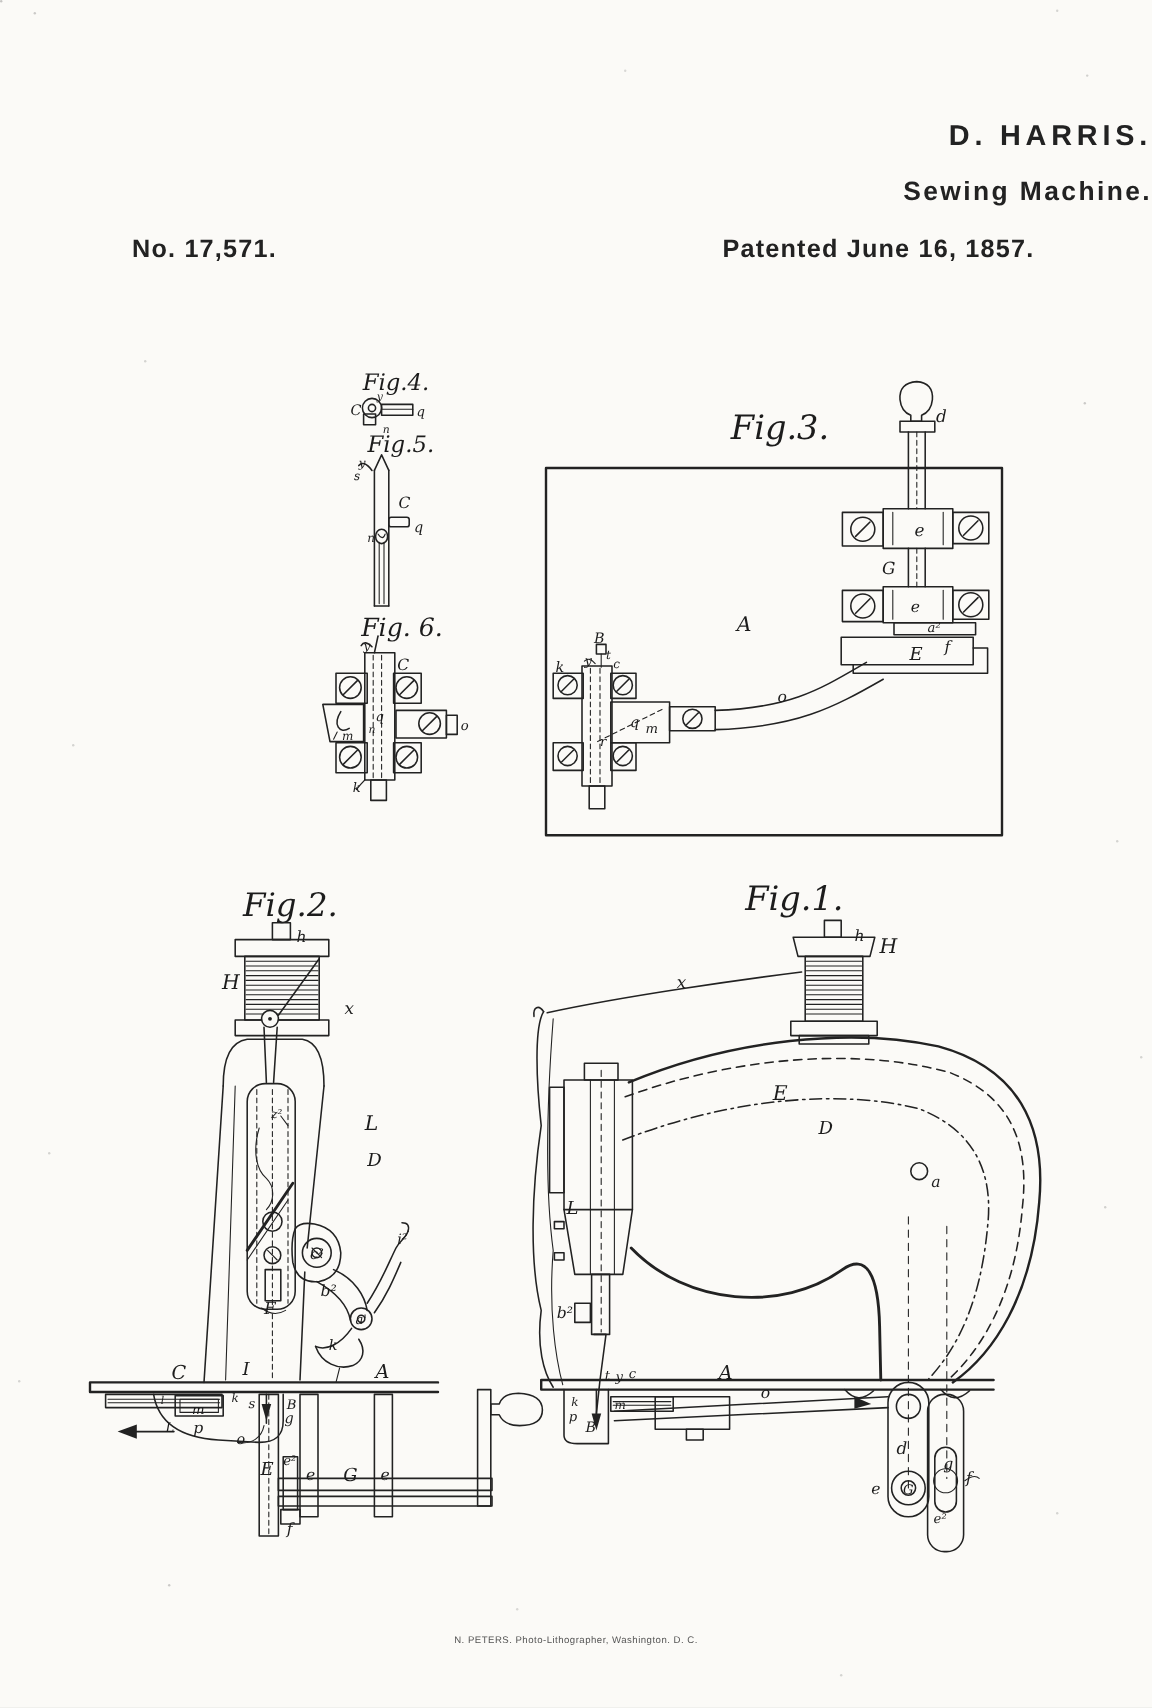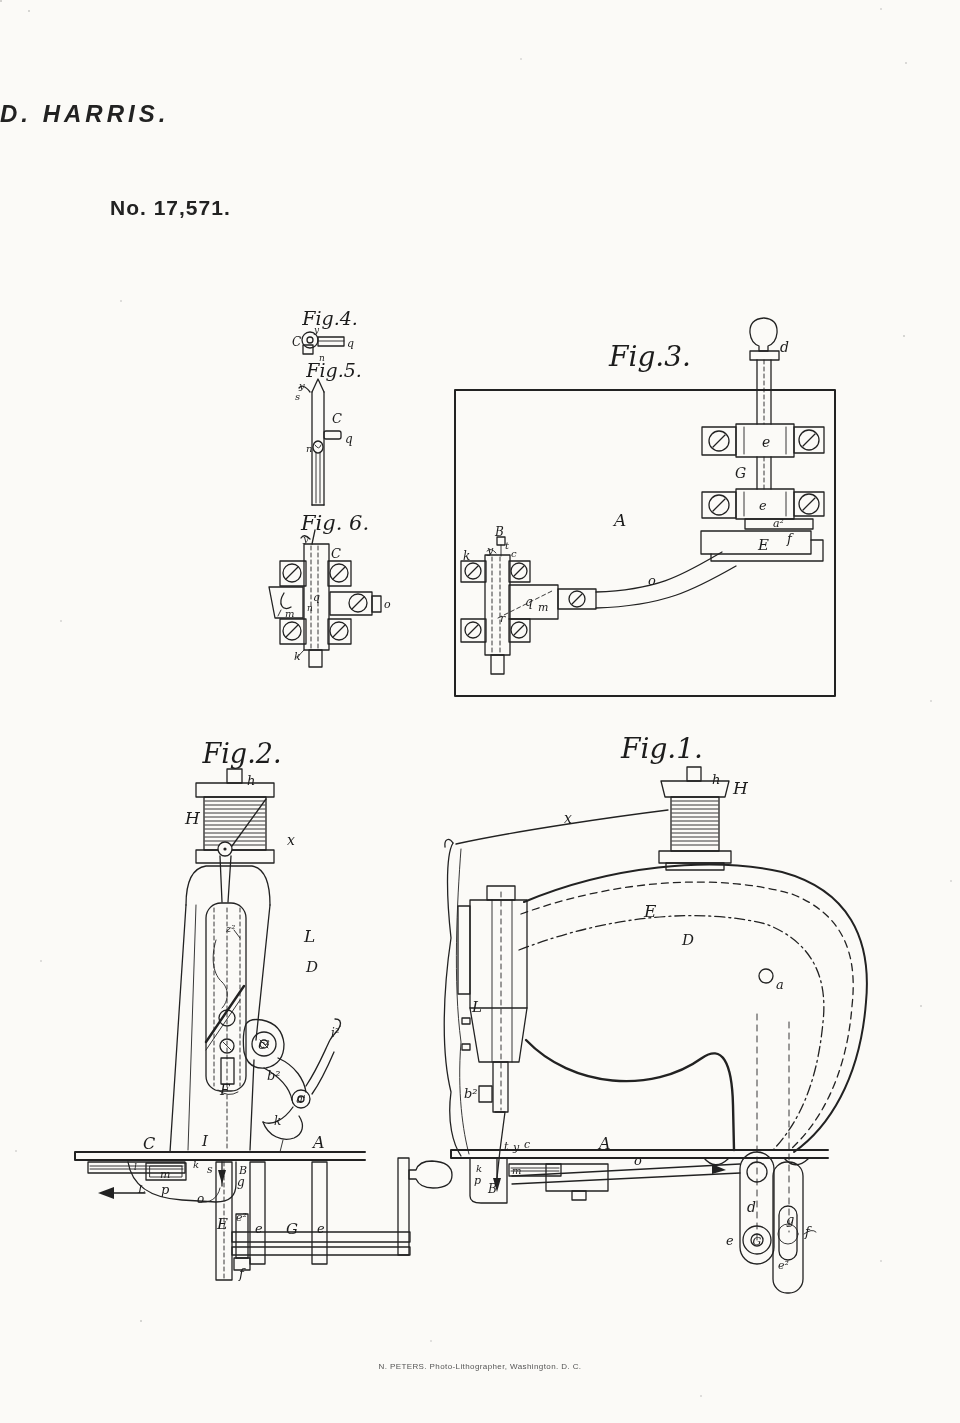--- a/index.html
+++ b/index.html
@@ -5,21 +5,21 @@
   :root{
     --paper:#fbfaf7;
     --ink:#222222;
   }
   html,body{margin:0;padding:0;background:#e8e8e4;}
   .page{
     position:relative;width:960px;height:1423px;margin:0 auto;
     background:var(--paper);overflow:hidden;
     font-family:"Liberation Sans",sans-serif;color:var(--ink);
   }
-  .hdr{position:absolute;left:0;width:100%;text-align:left;font-weight:bold;font-style:italic;}
+  .hdr{position:absolute;left:0;width:100%;text-align:right;font-weight:bold;}
   .inventor{top:100px;font-size:24px;letter-spacing:4px;}
   .doc-title{top:147px;font-size:22px;letter-spacing:2px;}
   .patent-no{position:absolute;left:110px;top:196px;font-size:21px;font-weight:bold;letter-spacing:1px;}
   .patent-date{position:absolute;right:98px;top:196px;font-size:21px;font-weight:bold;letter-spacing:1px;}
   .footer{
     position:absolute;left:0;top:1362px;width:100%;text-align:center;
     font-size:8px;color:#555;letter-spacing:.4px;font-family:"Liberation Sans",sans-serif;
   }
   svg{position:absolute;overflow:visible;}
   svg *{vector-effect:non-scaling-stroke;}
@@ -39,21 +39,23 @@
       430px 1340px 0 rgba(60,60,60,.18),880px 1260px 0 rgba(60,60,60,.2),
       15px 1150px 0 rgba(60,60,60,.2),950px 880px 0 rgba(60,60,60,.2);}
 </style>
 </head>
 <body>
 
 <div class="page">
   <div class="speckles"></div>
 
   <div class="hdr inventor">D. HARRIS.</div>
+  <div class="hdr doc-title">Sewing Machine.</div>
   <div class="patent-no">No. 17,571.</div>
+  <div class="patent-date">Patented June 16, 1857.</div>
 
   <svg style="left:280px;top:300px;width:90px;height:65px" viewBox="280 300 90 65">
     <text x="330" y="325" font-size="19" text-anchor="middle">Fig.4.</text>
     <g class="draw">
       <circle cx="310" cy="340" r="8"></circle>
         <circle cx="310" cy="340" r="3"></circle>
       <rect x="303" y="345" width="10" height="9"></rect>
       <rect x="318" y="337" width="26" height="9"></rect>
       <line x1="318" y1="341" x2="344" y2="341" class="thin"></line>
     </g>

